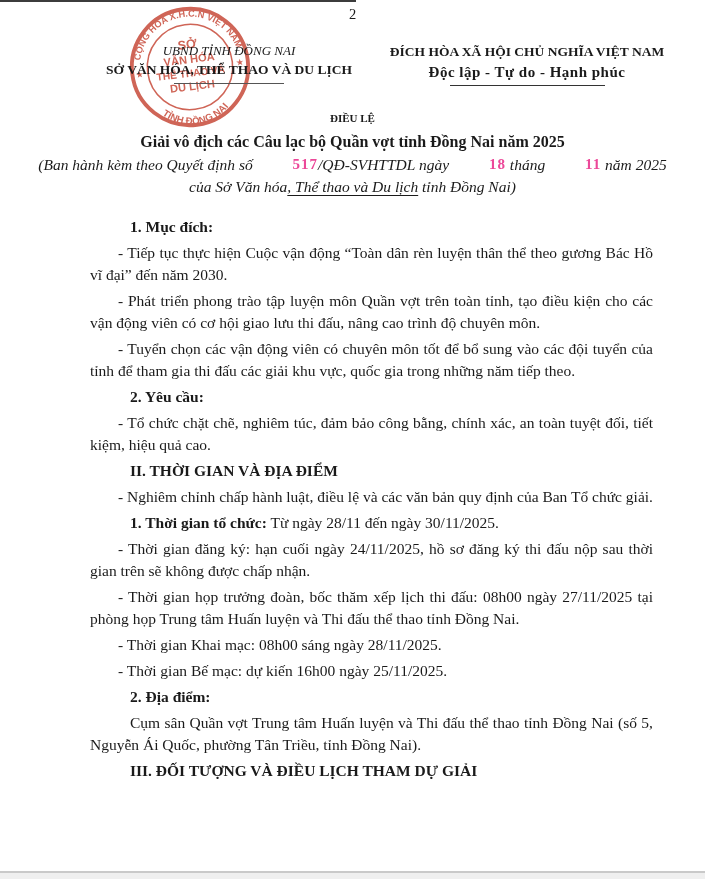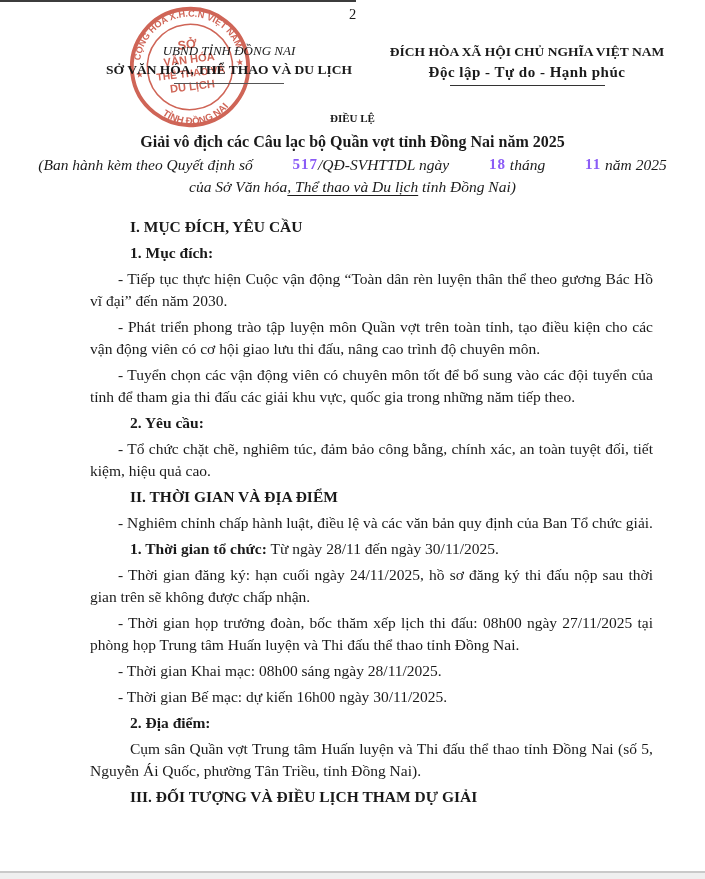--- a/index.html
+++ b/index.html
@@ -21,21 +21,21 @@
   #header-right .rule { width:155px; margin:3px auto 0; border-bottom:1.5px solid #333; height:0; }
   
   #stamp { position:absolute; top:2px; left:127px; width:126px; height:130px;
     opacity:0.78; z-index:1; transform:rotate(-7deg); }
   #stamp text { font-family:"Liberation Sans", sans-serif; font-weight:bold; }
   
   #title-block { position:absolute; top:106px; left:0; width:100%; text-align:center; z-index:2; }
   #title-block .t1 { font-size:11px; font-weight:bold; line-height:24px; }
   #title-block .t2 { font-size:16px; font-weight:bold; line-height:24px; }
   #title-block .sub { font-size:15.5px; font-style:italic; line-height:22px; }
-  .fill-num { font-style:normal; font-weight:600; color:#8b5cf6; letter-spacing:1px;
+  .fill-num { font-style:normal; font-weight:600; color:#ec4899; letter-spacing:1px;
     position:relative; top:-1px; font-size:15px;padding-left:36px; }
   .u { text-decoration:underline; text-underline-offset:3px; }
   
   #doc-body { position:absolute; top:215px; left:90px; width:563px;
     font-size:15.5px; line-height:22px; }
   .blk { margin:0 0 4px 0; }
   .section, .sub-h { font-weight:bold; text-indent:40px; text-align:left; margin:1px 0 4px 0; }
   .para { text-indent:28px; text-align:justify; }
   .lead-para, .plain { text-indent:40px; text-align:justify; }
   
@@ -84,33 +84,32 @@
   </div>
 
   <div id="title-block">
     <div class="t1">ĐIỀU LỆ</div>
     <div class="t2">Giải vô địch các Câu lạc bộ Quần vợt tỉnh Đồng Nai năm 2025</div>
     <div class="sub"><span>(Ban hành kèm theo Quyết định số </span><span class="fill-num">517</span><span>/QĐ-SVHTTDL ngày </span><span class="fill-num">18</span><span> tháng </span><span class="fill-num">11</span><span> năm 2025</span></div>
     <div class="sub"><span>của Sở Văn hóa</span><span class="u">, Thể thao và Du lịch</span><span> tỉnh Đồng Nai)</span></div>
   </div>
 
   <div id="doc-body">
-      <div class="blk section">I. MỤC ĐÍCH, YÊU CẦU</div>
       <div class="blk sub-h">1. Mục đích:</div>
       <div class="blk para">- Tiếp tục thực hiện Cuộc vận động “Toàn dân rèn luyện thân thể theo gương Bác Hồ vĩ đại” đến năm 2030.</div>
       <div class="blk para">- Phát triển phong trào tập luyện môn Quần vợt trên toàn tỉnh, tạo điều kiện cho các vận động viên có cơ hội giao lưu thi đấu, nâng cao trình độ chuyên môn.</div>
       <div class="blk para">- Tuyển chọn các vận động viên có chuyên môn tốt để bổ sung vào các đội tuyển của tỉnh để tham gia thi đấu các giải khu vực, quốc gia trong những năm tiếp theo.</div>
       <div class="blk sub-h">2. Yêu cầu:</div>
       <div class="blk para">- Tổ chức chặt chẽ, nghiêm túc, đảm bảo công bằng, chính xác, an toàn tuyệt đối, tiết kiệm, hiệu quả cao.</div>
       <div class="blk section">II. THỜI GIAN VÀ ĐỊA ĐIỂM</div>
       <div class="blk para">- Nghiêm chỉnh chấp hành luật, điều lệ và các văn bản quy định của Ban Tổ chức giải.</div>
       <div class="blk lead-para"><b>1. Thời gian tổ chức:</b><span> Từ ngày 28/11 đến ngày 30/11/2025.</span></div>
       <div class="blk para">- Thời gian đăng ký: hạn cuối ngày 24/11/2025, hồ sơ đăng ký thi đấu nộp sau thời gian trên sẽ không được chấp nhận.</div>
       <div class="blk para">- Thời gian họp trưởng đoàn, bốc thăm xếp lịch thi đấu: 08h00 ngày 27/11/2025 tại phòng họp Trung tâm Huấn luyện và Thi đấu thể thao tỉnh Đồng Nai.</div>
       <div class="blk para">- Thời gian Khai mạc: 08h00 sáng ngày 28/11/2025.</div>
-      <div class="blk para">- Thời gian Bế mạc: dự kiến 16h00 ngày 30/11/2025.</div>
+      <div class="blk para">- Thời gian Bế mạc: dự kiến 16h00 ngày 25/11/2025.</div>
       <div class="blk sub-h">2. Địa điểm:</div>
       <div class="blk plain">Cụm sân Quần vợt Trung tâm Huấn luyện và Thi đấu thể thao tỉnh Đồng Nai (số 5, Nguyễn Ái Quốc, phường Tân Triều, tỉnh Đồng Nai).</div>
       <div class="blk section">III. ĐỐI TƯỢNG VÀ ĐIỀU LỊCH THAM DỰ GIẢI</div>
     </div>
 
   <div id="bottom-edge"></div>
 </div>
 
 </body></html>

